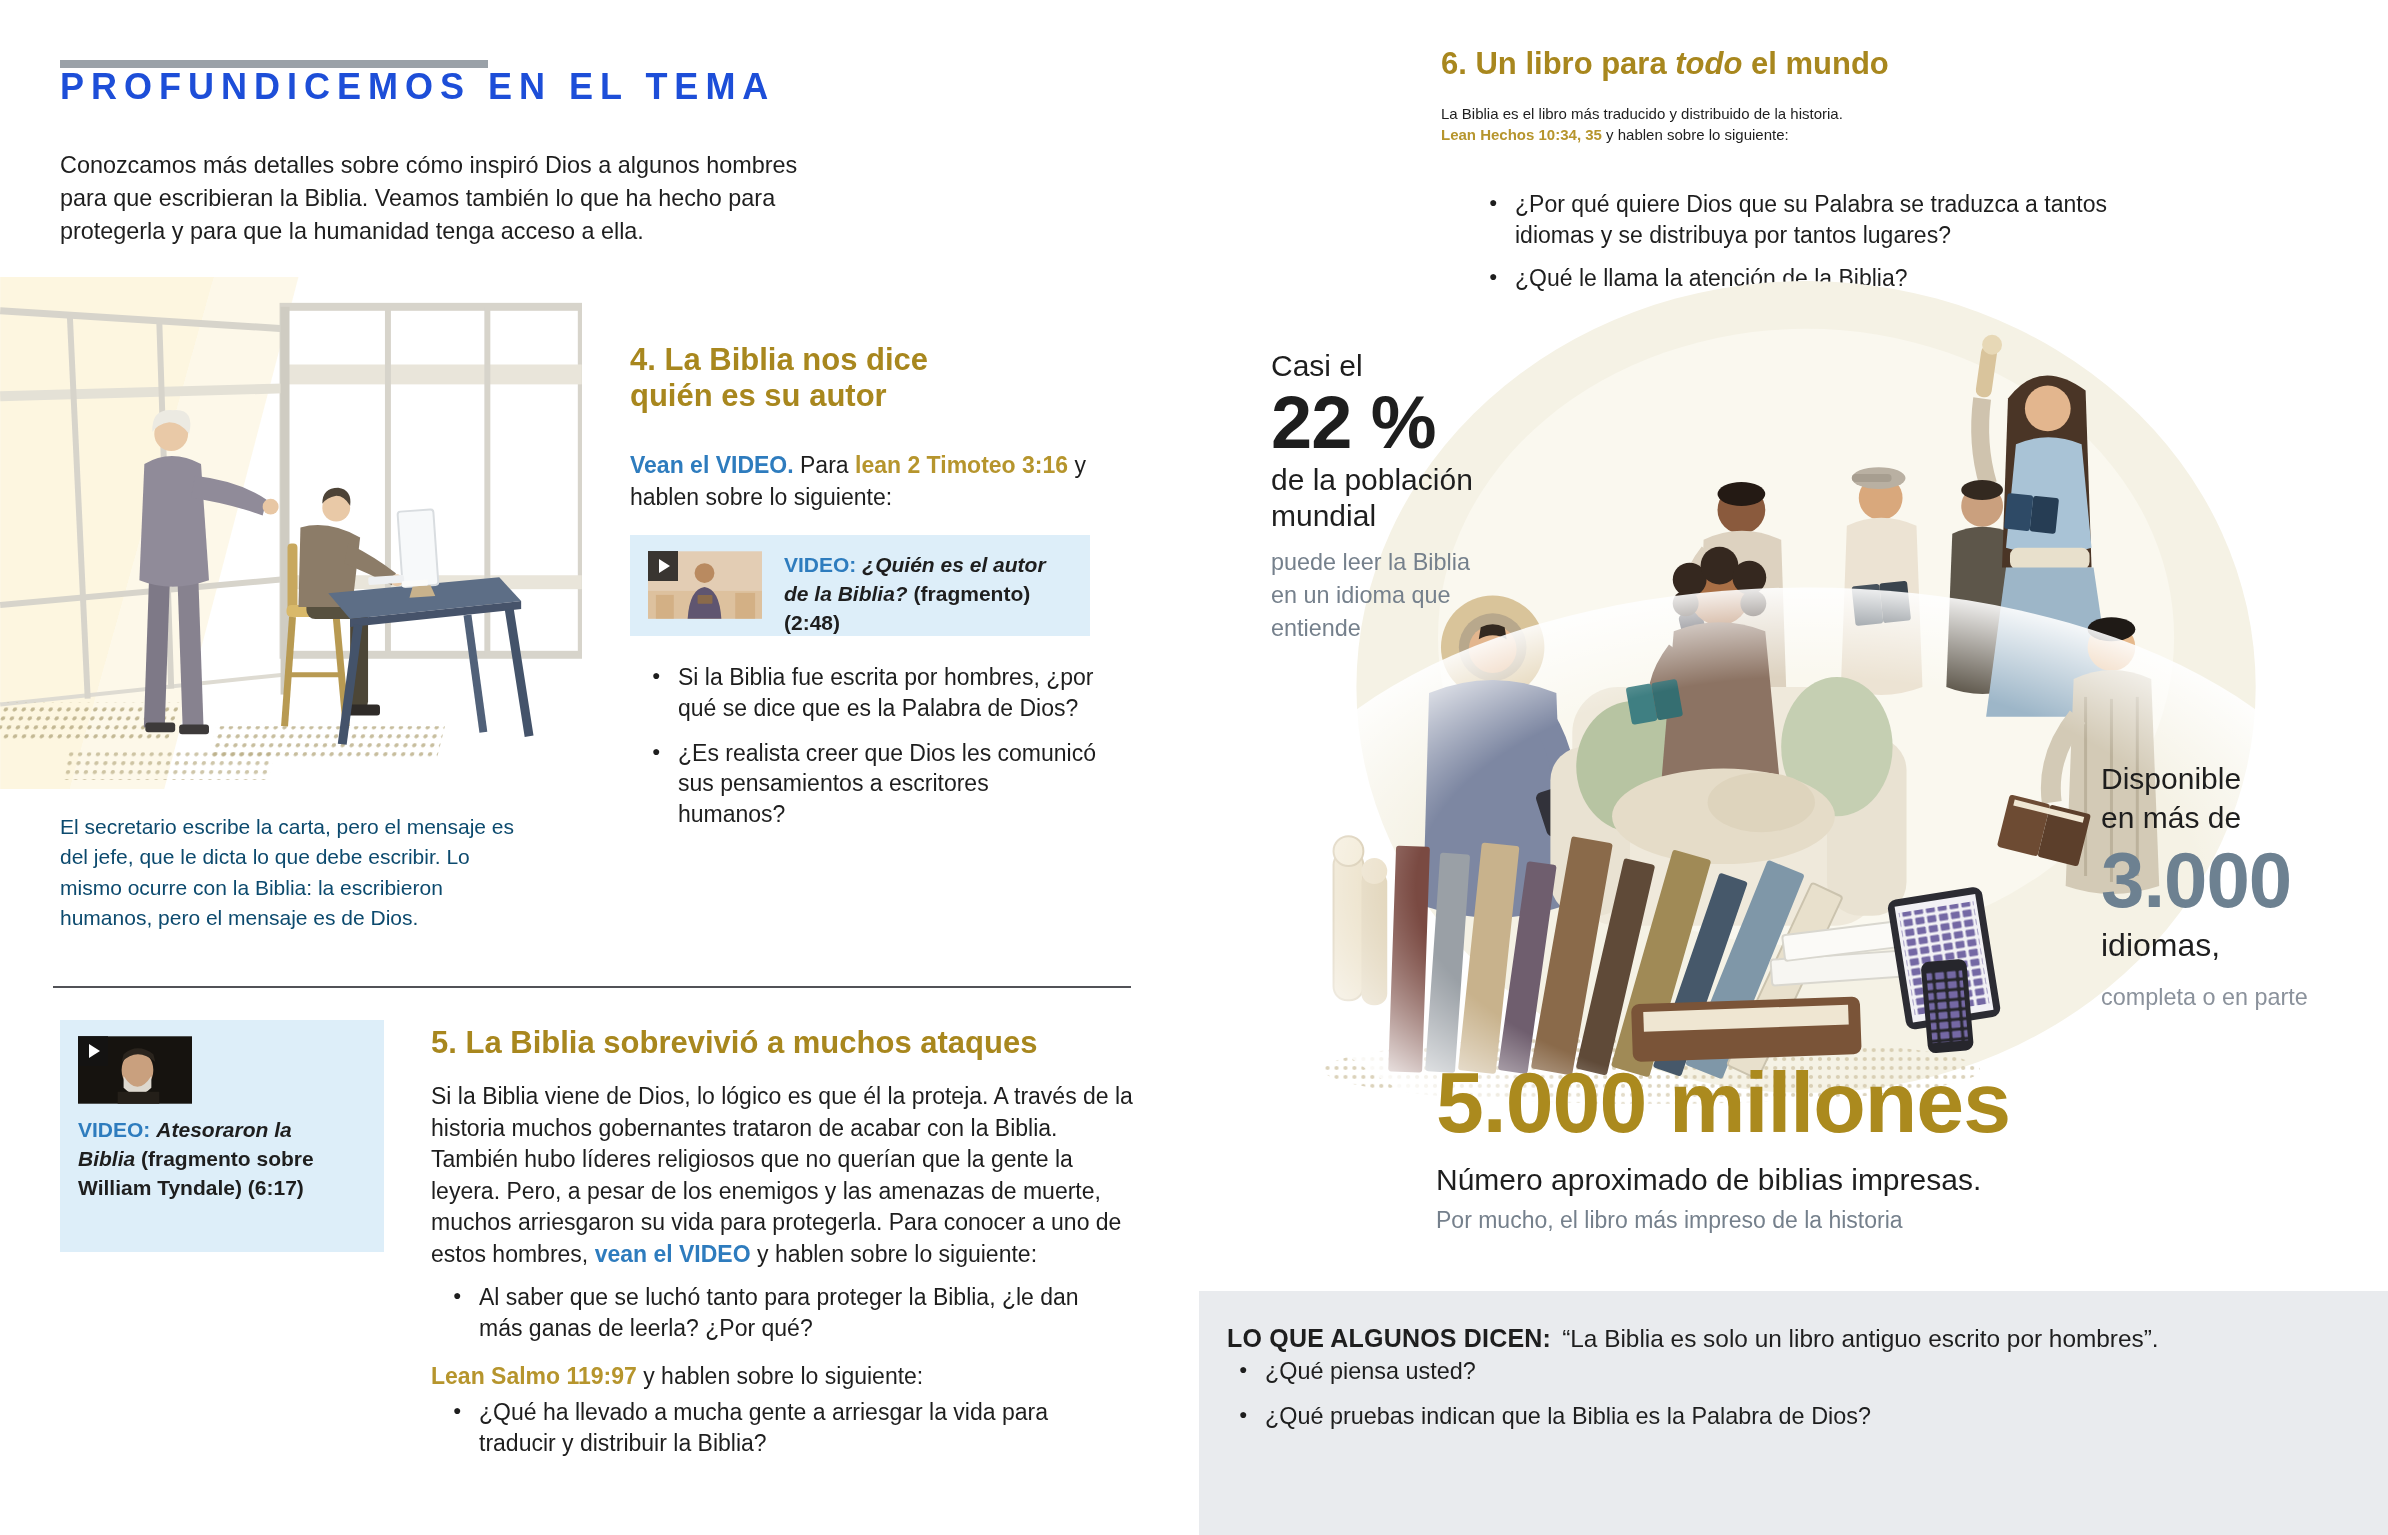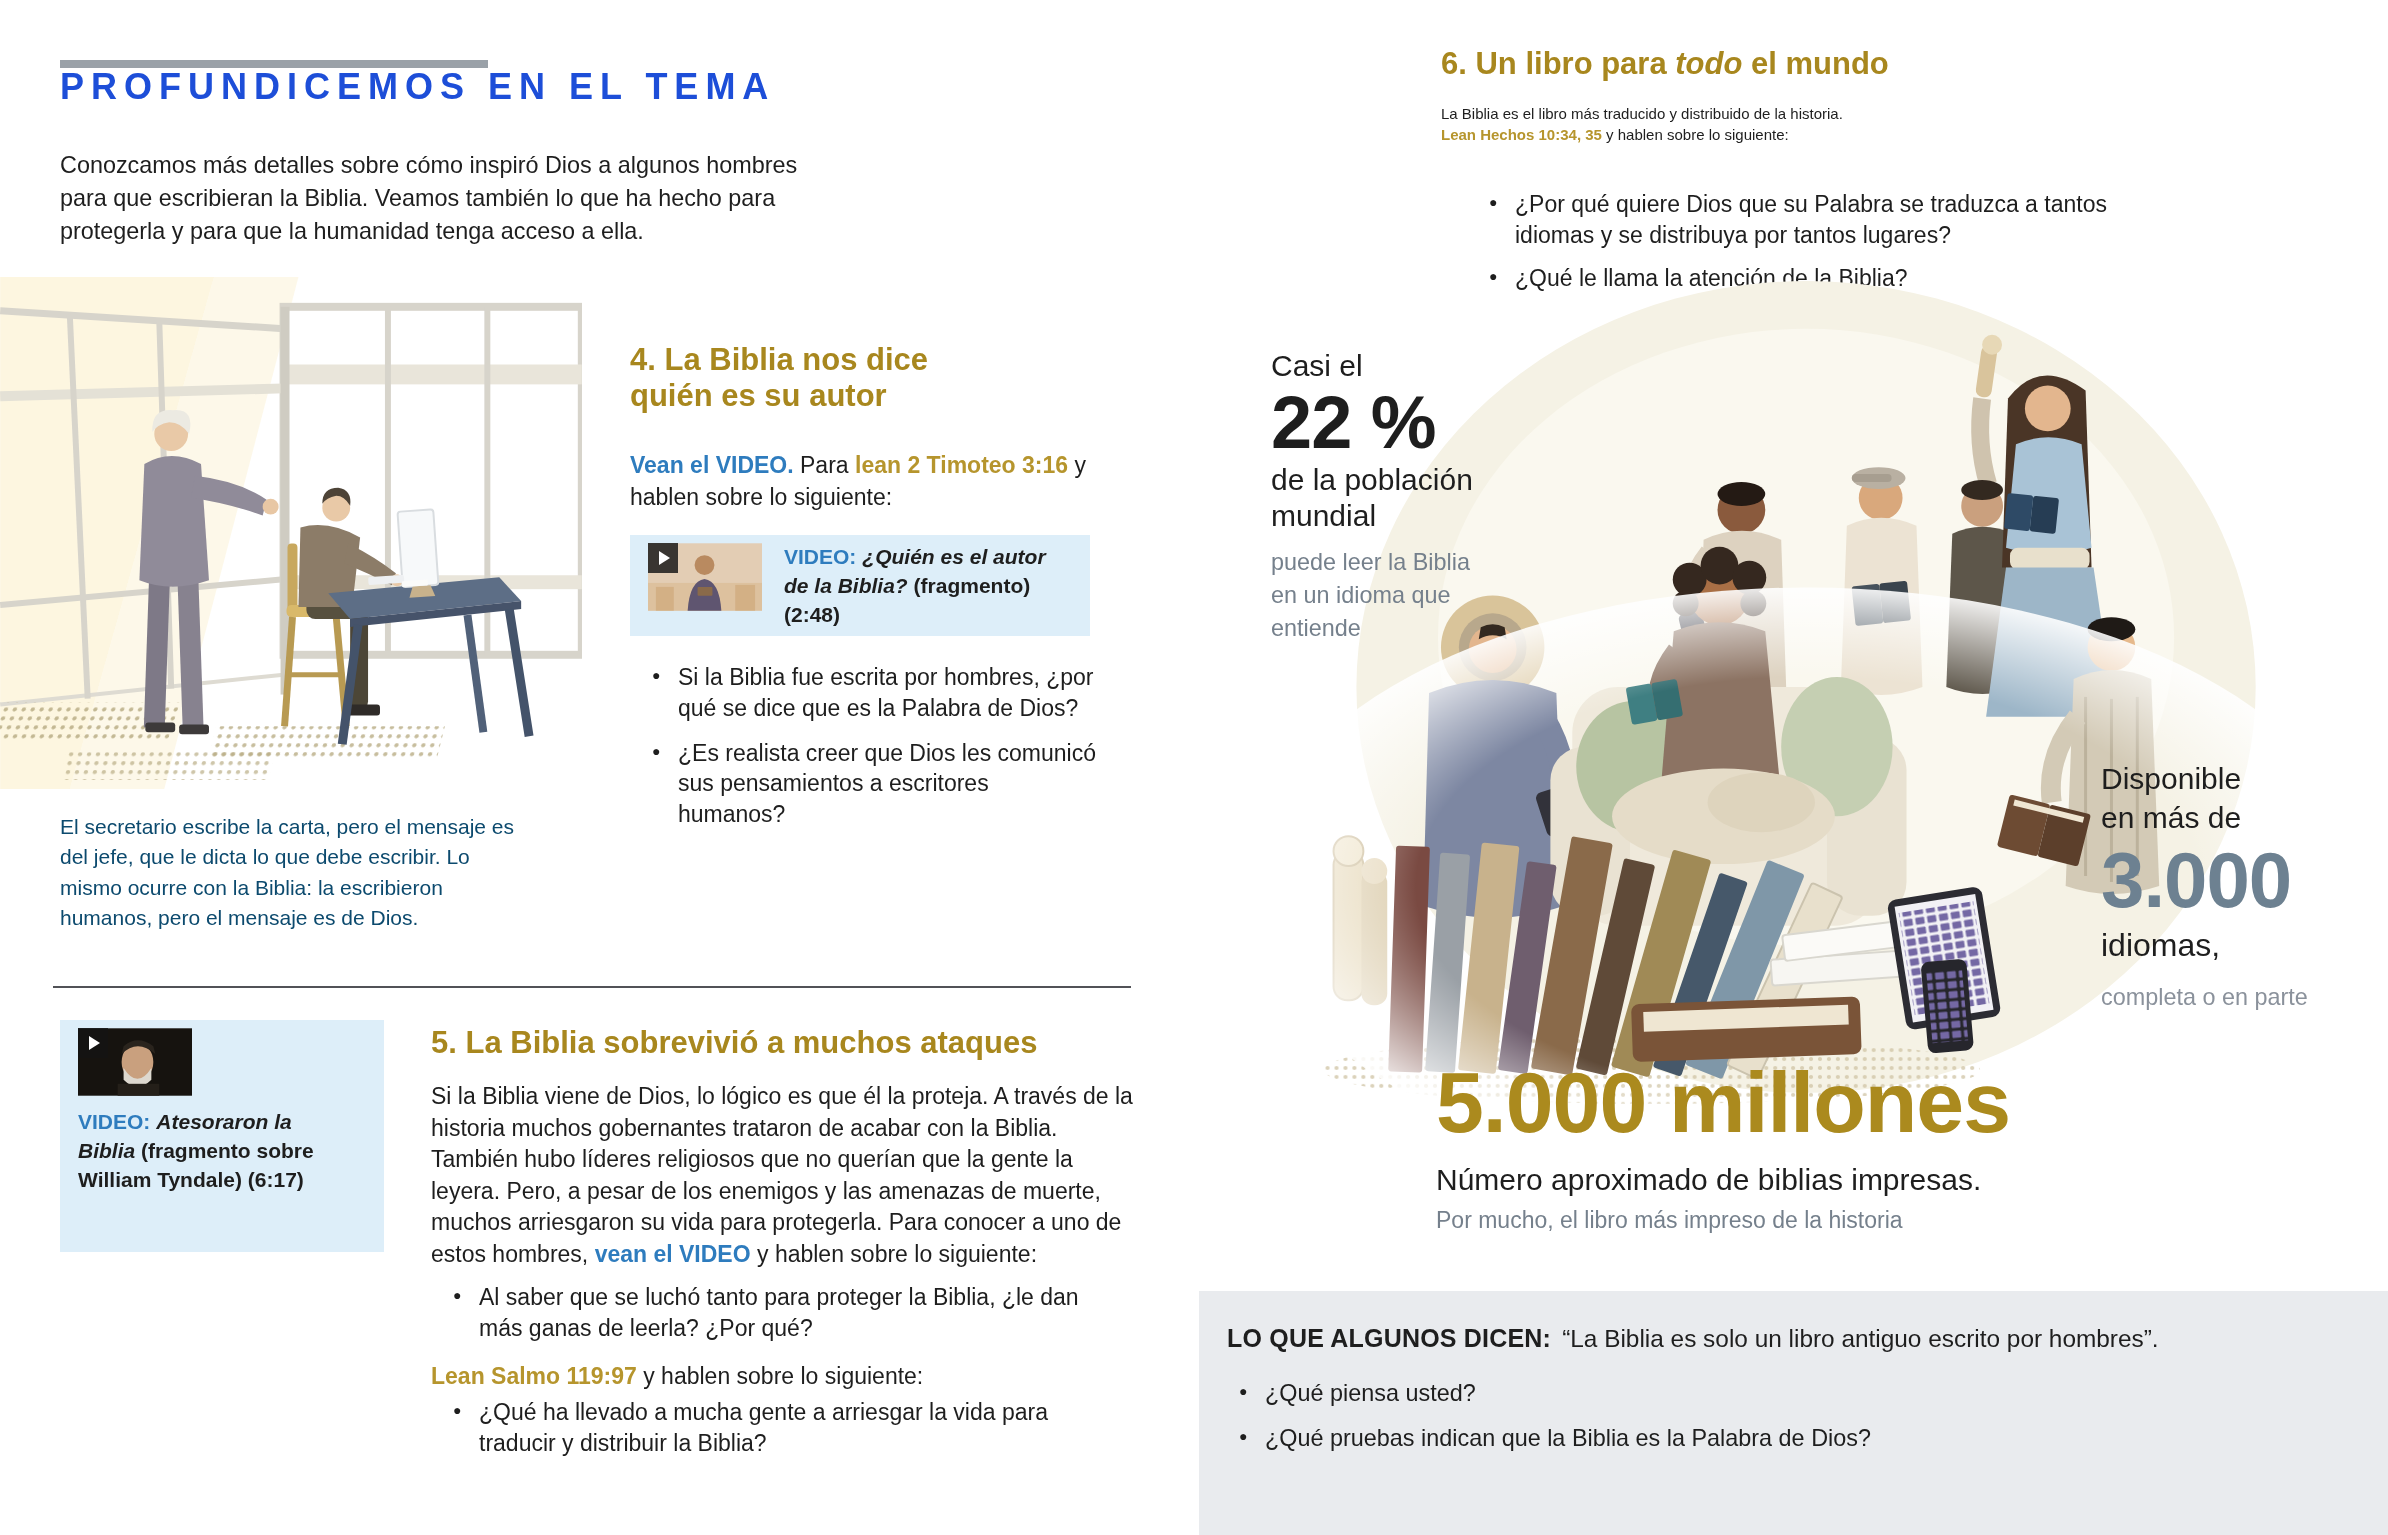--- a/index.html
+++ b/index.html
@@ -17,21 +17,21 @@
   .office-illo svg { width:100%; height:100%; display:block; }
 
   .caption { left:60px; top:812px; width:468px; font-size:21px; line-height:1.45; color:#0c4a6e; }
 
   .gold-title { color:#a8871e; font-weight:bold; font-size:31px; line-height:1.16; }
   .sec4-title { left:630px; top:342px; width:478px; }
   .sec4-lead  { left:630px; top:450px; width:476px; font-size:23px; line-height:1.38; }
   .blue-link  { color:#2e7cbe; font-weight:bold; cursor:pointer; }
   .gold-link  { color:#b6952d; font-weight:bold; cursor:pointer; }
 
-  .video-card { background:#ddeef9; display:flex; align-items:flex-start; gap:22px; padding:8px 18px; }
+  .video-card { background:#ddeef9; display:flex; align-items:flex-start; gap:22px; padding:16px 18px; }
   .video-card1 { left:630px; top:535px; width:460px; height:101px; }
   .video-card2 { left:60px; top:1020px; width:324px; height:232px; display:block; }
   .thumb { position:relative; width:114px; height:68px; flex:0 0 auto; overflow:hidden; }
   .thumb svg { width:100%; height:100%; display:block; }
   .play-badge { position:absolute; left:0; top:0; width:30px; height:30px; background:rgba(20,20,20,.82); display:flex; align-items:center; justify-content:center; }
   .play-tri { width:0; height:0; border-left:11px solid #ffffff; border-top:7px solid transparent; border-bottom:7px solid transparent; margin-left:3px; }
   .vtext { font-size:21px; font-weight:bold; line-height:1.38; color:#1e1e1e; }
   .vlabel { color:#2e7cbe; margin-right:6px; }
   .vtitle { font-style:italic; }
   .video-card2 .vtext { margin-top:12px; width:269px; }
@@ -74,21 +74,21 @@
   .stat-lang .stat-note { width:239px; margin-top:16px; color:#8a919b; }
 
   .stat-printed { left:1436px; top:1059px; width:896px; }
   .stat-printed-val { font-size:86px; font-weight:bold; color:#ab8a1e; line-height:1.02; letter-spacing:-1px; }
   .stat-printed-label { font-size:30px; margin-top:16px; color:#1e1e1e; }
   .stat-printed-note { font-size:23px; margin-top:10px; color:#75808c; }
 
   .some-say { left:1199px; top:1291px; width:1189px; height:245px; background:#e9ebee; z-index:2; padding:30px 40px 0 28px; }
   .some-say-line { font-size:24.4px; line-height:1.4; }
   .some-say-label { font-weight:bold; font-size:25px; letter-spacing:0.2px; margin-right:11px; }
-  .some-say .bullets { margin-top:22px; margin-left:12px; width:995px; }
+  .some-say .bullets { margin-left:12px; width:995px; }
   .some-say .bullets li { font-size:23.4px; }
   .some-say .bullets li + li { margin-top:13px; }
 </style>
 </head>
 <body>
 
 <div class="page">
 
   <div class="abs kicker-bar"></div>
   <h2 class="abs kicker">PROFUNDICEMOS EN EL TEMA</h2>

